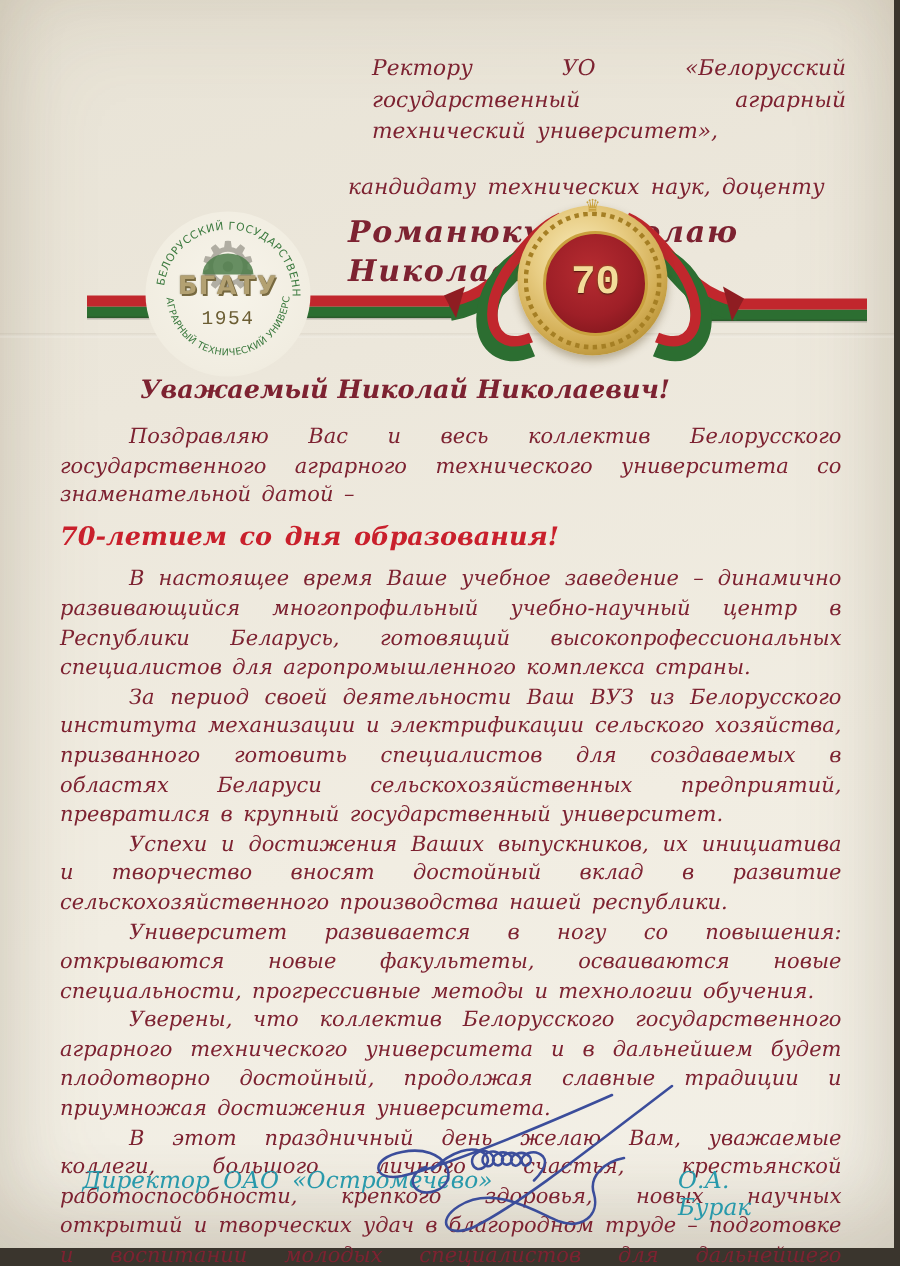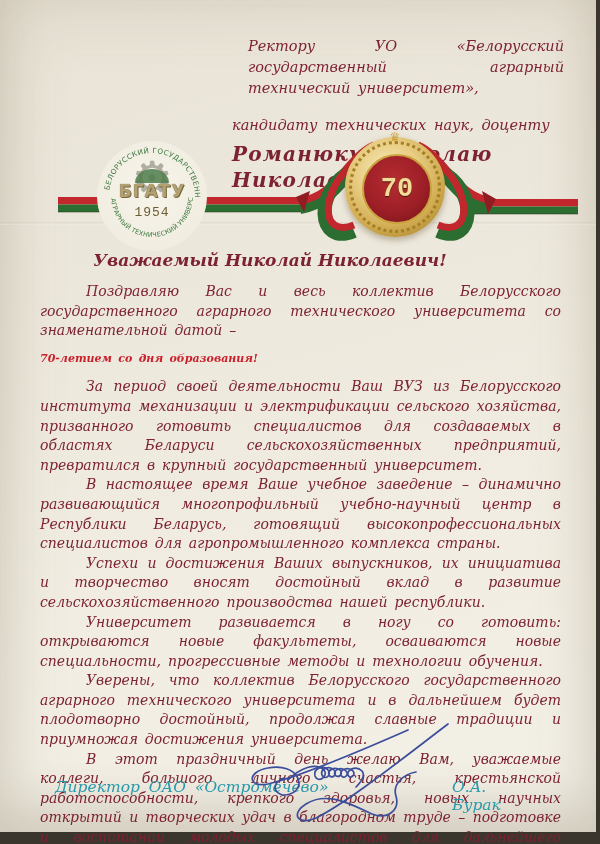--- a/index.html
+++ b/index.html
@@ -90,21 +90,21 @@
   }
   .letter-body{
     position:absolute;left:40px;top:282px;width:521px;
     color:#7d2231;font-style:italic;font-size:14px;line-height:19.6px;
   }
   .letter-body p{
     margin:0;text-indent:46px;text-align:justify;word-spacing:2.5px;
   }
   .highlight{
     margin:8px 0 9px 0 !important;text-indent:0 !important;text-align:center;
-    color:#c9202c;font-weight:bold;font-size:11px;
+    color:#c9202c;font-weight:bold;font-size:17px;
   }
   
   .sig-row{
     position:absolute;left:0;top:770px;width:492px;height:40px;
     font-style:italic;color:#2899ab;font-size:15.5px;
   }
   .sig-position{position:absolute;left:55px;top:8px;word-spacing:4px;}
   .sig-name{position:absolute;left:452px;top:8px;word-spacing:3px;}
   .sig-scribble{position:absolute;left:238px;top:722px;pointer-events:none;}
 </style>
@@ -171,24 +171,24 @@
         <span class="num">70</span>
       </div>
     </div>
   </div>
 
   <div class="salutation">Уважаемый Николай Николаевич!</div>
 
   <div class="letter-body">
     <p>Поздравляю Вас и весь коллектив Белорусского государственного аграрного технического университета со знаменательной датой –</p>
     <p class="highlight">70-летием со дня образования!</p>
+    <p>В настоящее время Ваше учебное заведение – динамично развивающийся многопрофильный учебно-научный центр в Республики Беларусь, готовящий высокопрофессиональных специалистов для агропромышленного комплекса страны.</p>
     <p>За период своей деятельности Ваш ВУЗ из Белорусского института механизации и электрификации сельского хозяйства, призванного готовить специалистов для создаваемых в областях Беларуси сельскохозяйственных предприятий, превратился в крупный государственный университет.</p>
-    <p>В настоящее время Ваше учебное заведение – динамично развивающийся многопрофильный учебно-научный центр в Республики Беларусь, готовящий высокопрофессиональных специалистов для агропромышленного комплекса страны.</p>
     <p>Успехи и достижения Ваших выпускников, их инициатива и творчество вносят достойный вклад в развитие сельскохозяйственного производства нашей республики.</p>
-    <p>Университет развивается в ногу со готовить: открываются новые факультеты, осваиваются новые специальности, прогрессивные методы и технологии обучения.</p>
+    <p>Университет развивается в ногу со повышения: открываются новые факультеты, осваиваются новые специальности, прогрессивные методы и технологии обучения.</p>
     <p>Уверены, что коллектив Белорусского государственного аграрного технического университета и в дальнейшем будет плодотворно достойный, продолжая славные традиции и приумножая достижения университета.</p>
     <p>В этот праздничный день желаю Вам, уважаемые коллеги, большого личного счастья, крестьянской работоспособности, крепкого здоровья, новых научных открытий и творческих удач в благородном труде – подготовке и воспитании молодых специалистов для дальнейшего процветания нашей дорогой Родины и повышения благосостояния белорусского народа.</p>
   </div>
 
   <div class="sig-row">
     <span class="sig-position">Директор ОАО «Остромечево»</span>
     <span class="sig-name">О.А. Бурак</span>
   </div>
   <svg class="sig-scribble" width="230" height="110" viewBox="0 0 230 110">
     <g fill="none" stroke="#3b4d9b" stroke-width="1.7" stroke-linecap="round">

